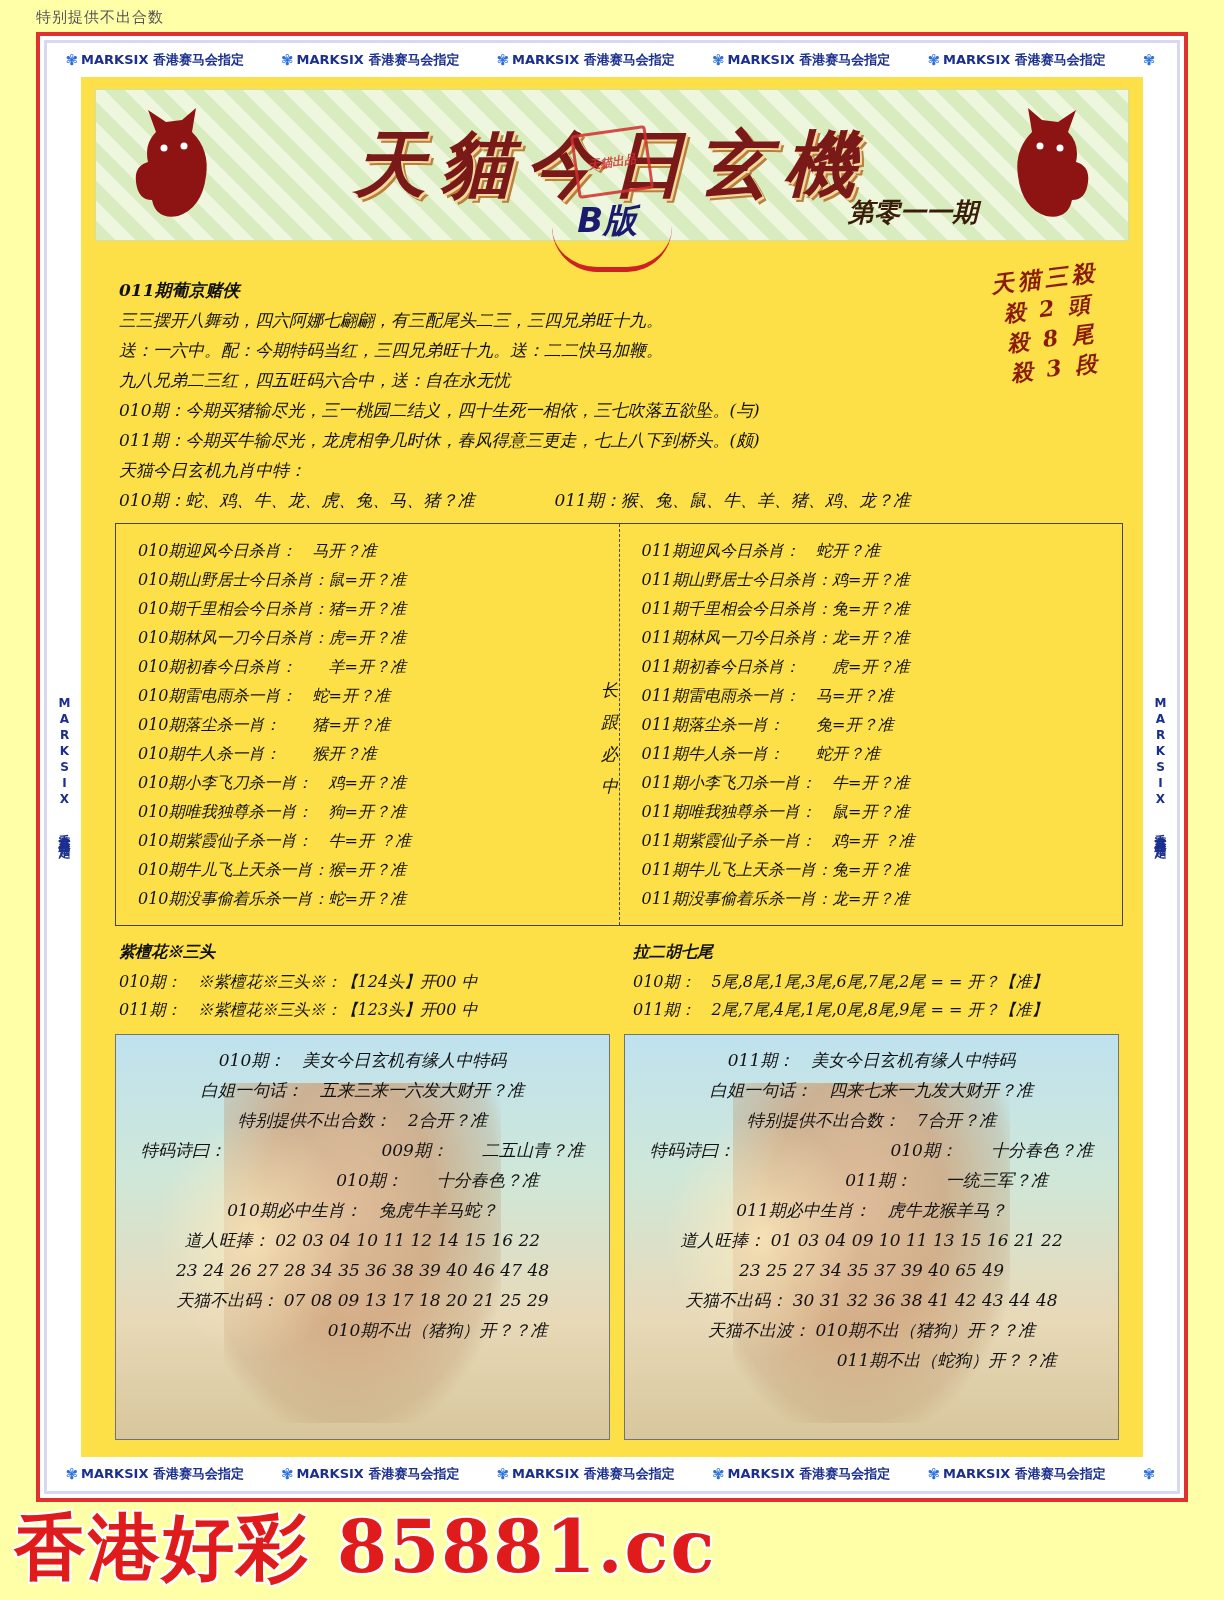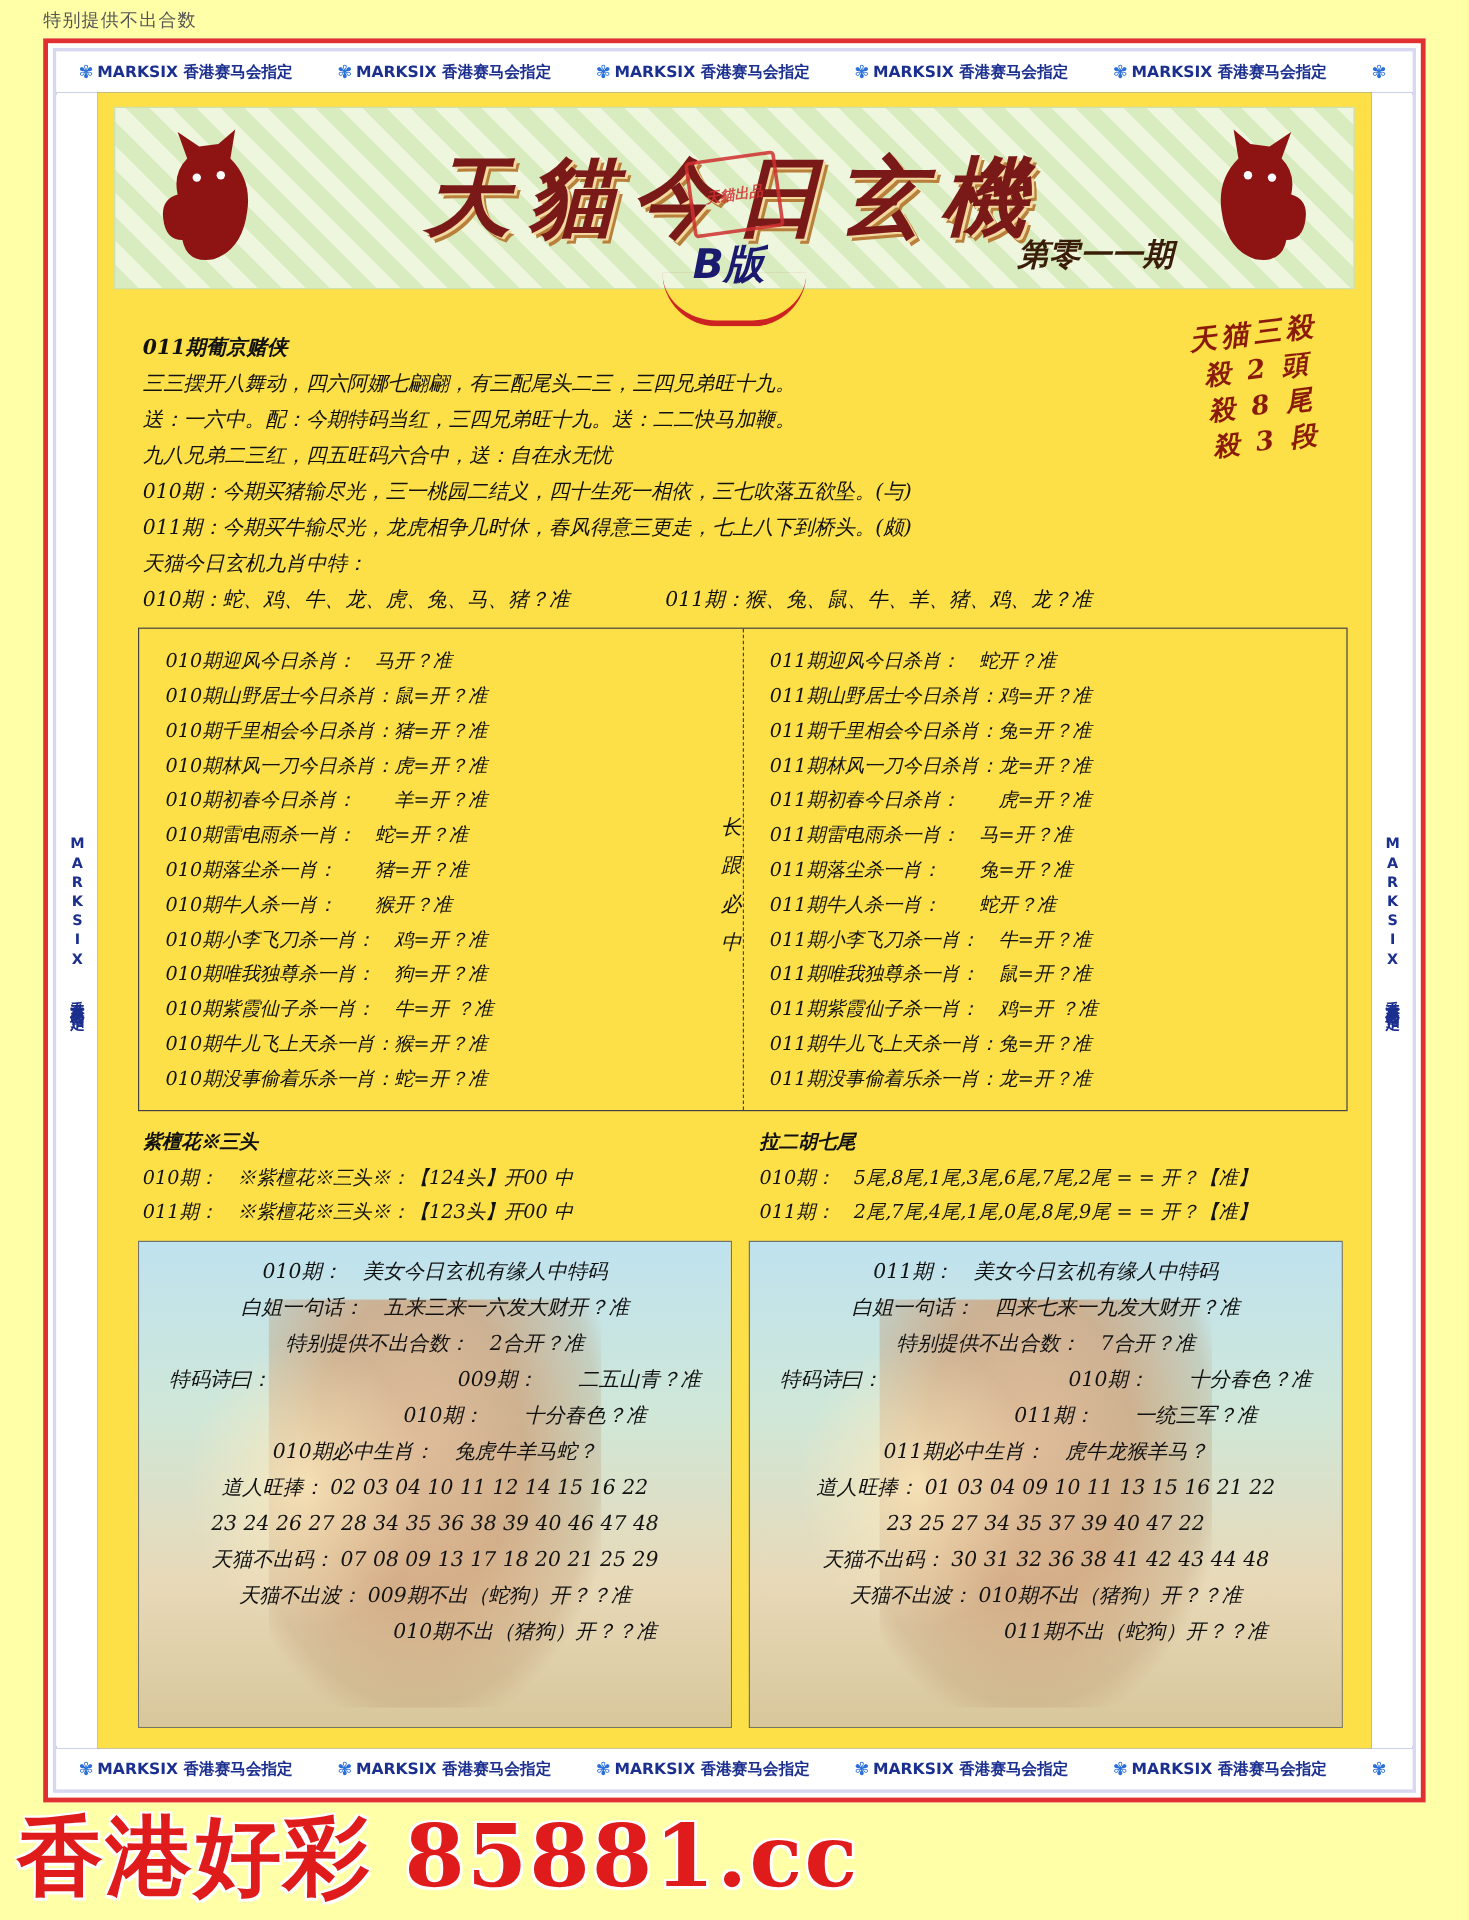--- a/index.html
+++ b/index.html
@@ -335,24 +335,20 @@
             <div class="row">010期必中生肖：　兔虎牛羊马蛇？</div>
             <div class="row">
               <span>道人旺捧：</span>
               <span>02 03 04  10  11  12  14  15  16  22</span>
             </div>
             <div class="row">23  24  26  27  28  34  35  36  38  39  40  46  47  48</div>
             <div class="row">
               <span>天猫不出码：</span>
               <span>07  08  09  13  17  18  20  21  25  29</span>
             </div>
-            <div class="row">
-              <span>天猫不出波：</span>
-              <span>009期不出（蛇狗）开？？准</span>
-            </div>
             <div class="row indent2">010期不出（猪狗）开？？准</div>
           </div>
         </div>
 
         <div class="panel">
           <div class="bg"></div>
           <div class="bg2"></div>
           <div class="pc">
             <div class="row">011期：　美女今日玄机有缘人中特码</div>
             <div class="row">白姐一句话：　四来七来一九发大财开？准</div>
@@ -360,21 +356,21 @@
             <div class="row">
               <span>特码诗曰：</span>
               <span class="indent2">010期：　　十分春色？准</span>
             </div>
             <div class="row indent2">011期：　　一统三军？准</div>
             <div class="row">011期必中生肖：　虎牛龙猴羊马？</div>
             <div class="row">
               <span>道人旺捧：</span>
               <span>01  03  04  09  10  11  13  15  16  21  22</span>
             </div>
-            <div class="row">23  25  27  34  35  37  39  40  47  22</div>
+            <div class="row">23  25  27  34  35  37  39  40  65  49</div>
             <div class="row">
               <span>天猫不出码：</span>
               <span>30  31  32  36  38  41  42  43  44  48</span>
             </div>
             <div class="row">
               <span>天猫不出波：</span>
               <span>010期不出（猪狗）开？？准</span>
             </div>
             <div class="row indent2">011期不出（蛇狗）开？？准</div>
           </div>

